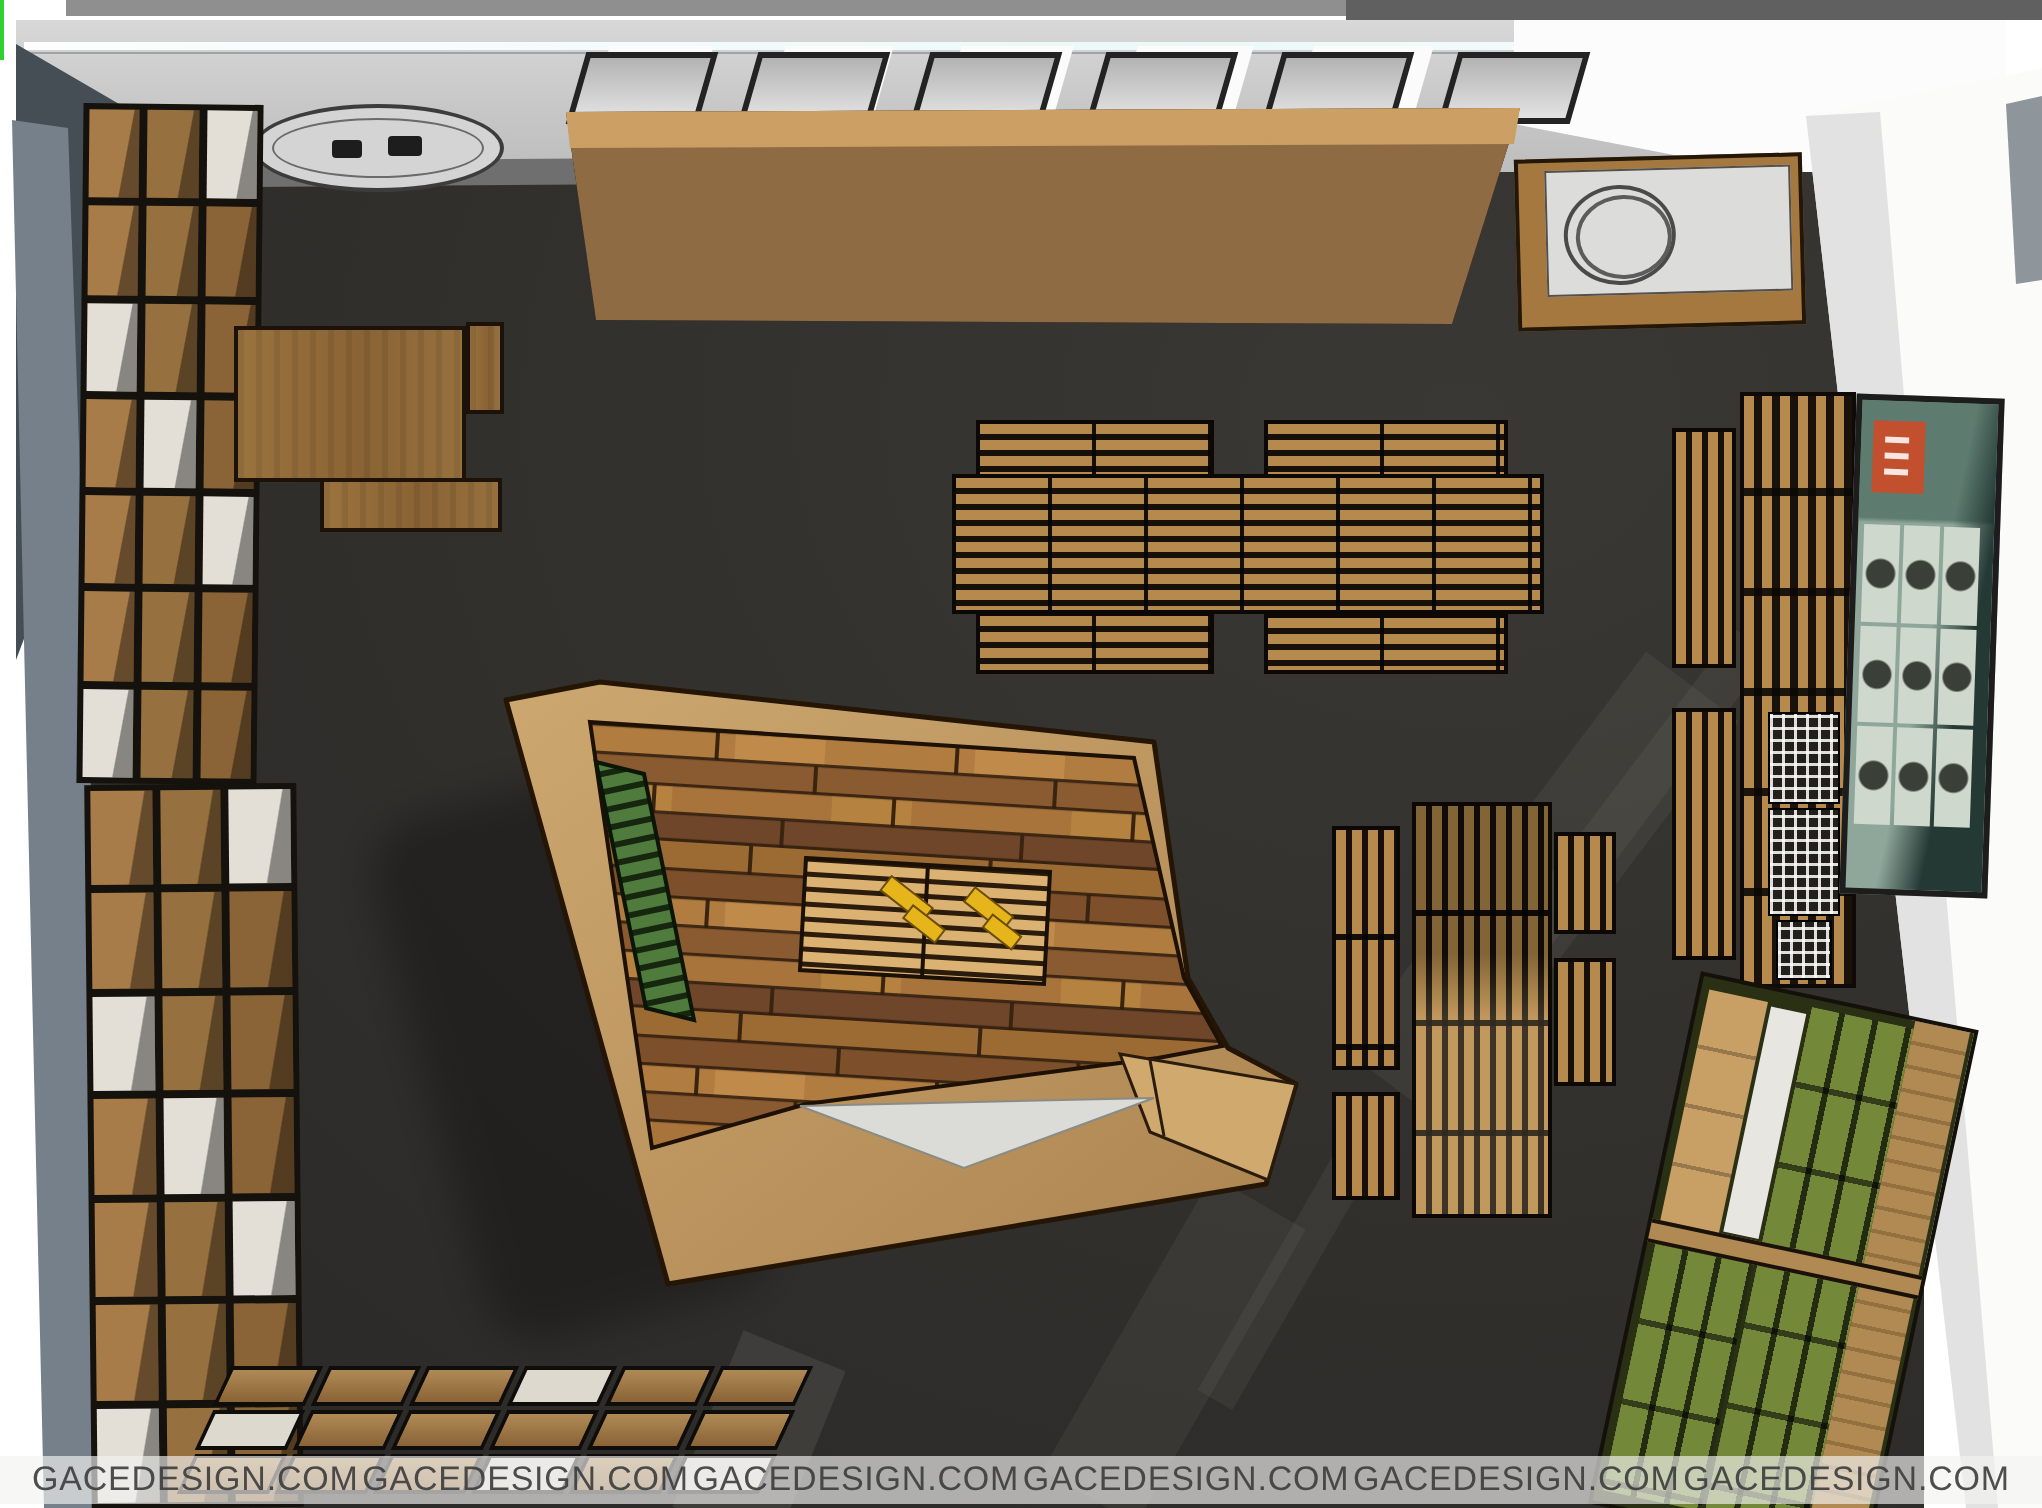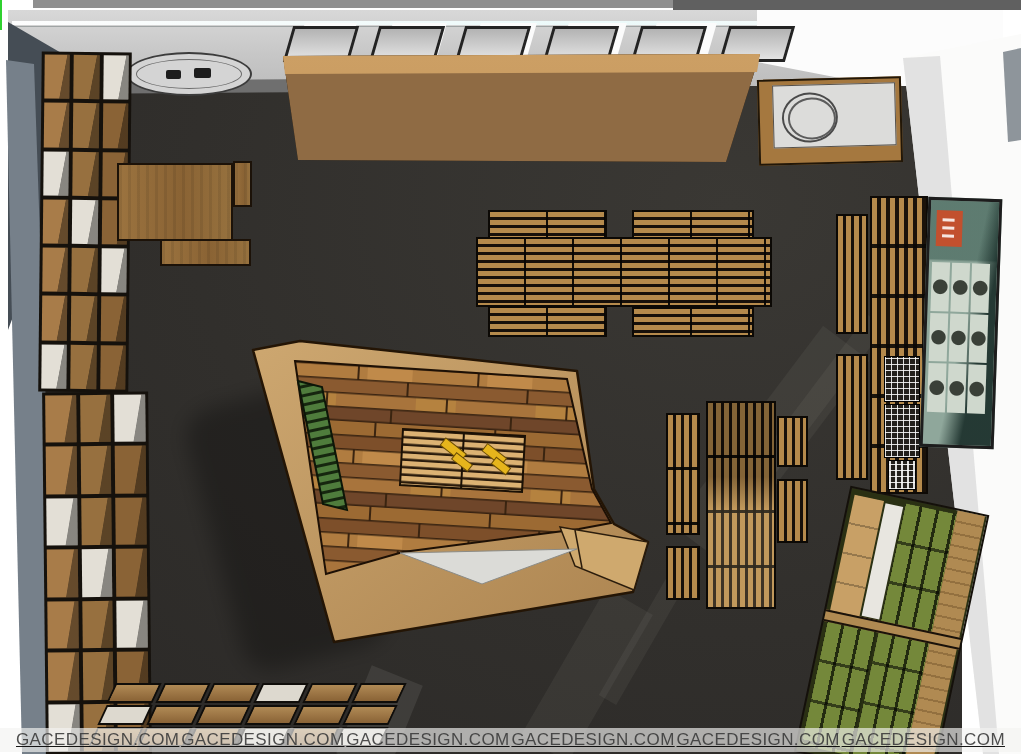--- a/index.html
+++ b/index.html
@@ -115,21 +115,21 @@
   .cube-wrap{display:grid;gap:4px;background:#15110c;padding:3px;box-sizing:border-box;}
   .cube{position:relative;}
   .cube::after{content:"";position:absolute;inset:0;background:linear-gradient(100deg,transparent 68%,rgba(0,0,0,.4) 70%);}
   .bins{left:95px;top:685px;width:300px;height:69px;}
   .bin-row{position:absolute;left:0;display:flex;gap:7px;}
   .bin{width:42px;height:16px;transform:skewX(-25deg);box-shadow:0 0 0 2px #0f0d0a;
     background:linear-gradient(180deg,#b08a55,#8a6336);}
 
   
   .watermark-band{left:0;top:728px;width:1021px;height:24px;background:rgba(243,243,241,.66);
-    display:flex;justify-content:space-between;align-items:center;padding:0 16px;box-sizing:border-box;z-index:50;text-decoration:underline;}
+    display:flex;justify-content:space-between;align-items:center;padding:0 16px;box-sizing:border-box;z-index:50;}
   .watermark-band span{font-size:17px;color:#3c3c3c;letter-spacing:.4px;opacity:.9;white-space:nowrap;}
 </style>
 </head>
 <body>
 
 <div class="scene">
 
   <div class="abs top-strip"></div>
   <div class="abs top-strip-dark"></div>
   <div class="abs ceiling-band"></div>

